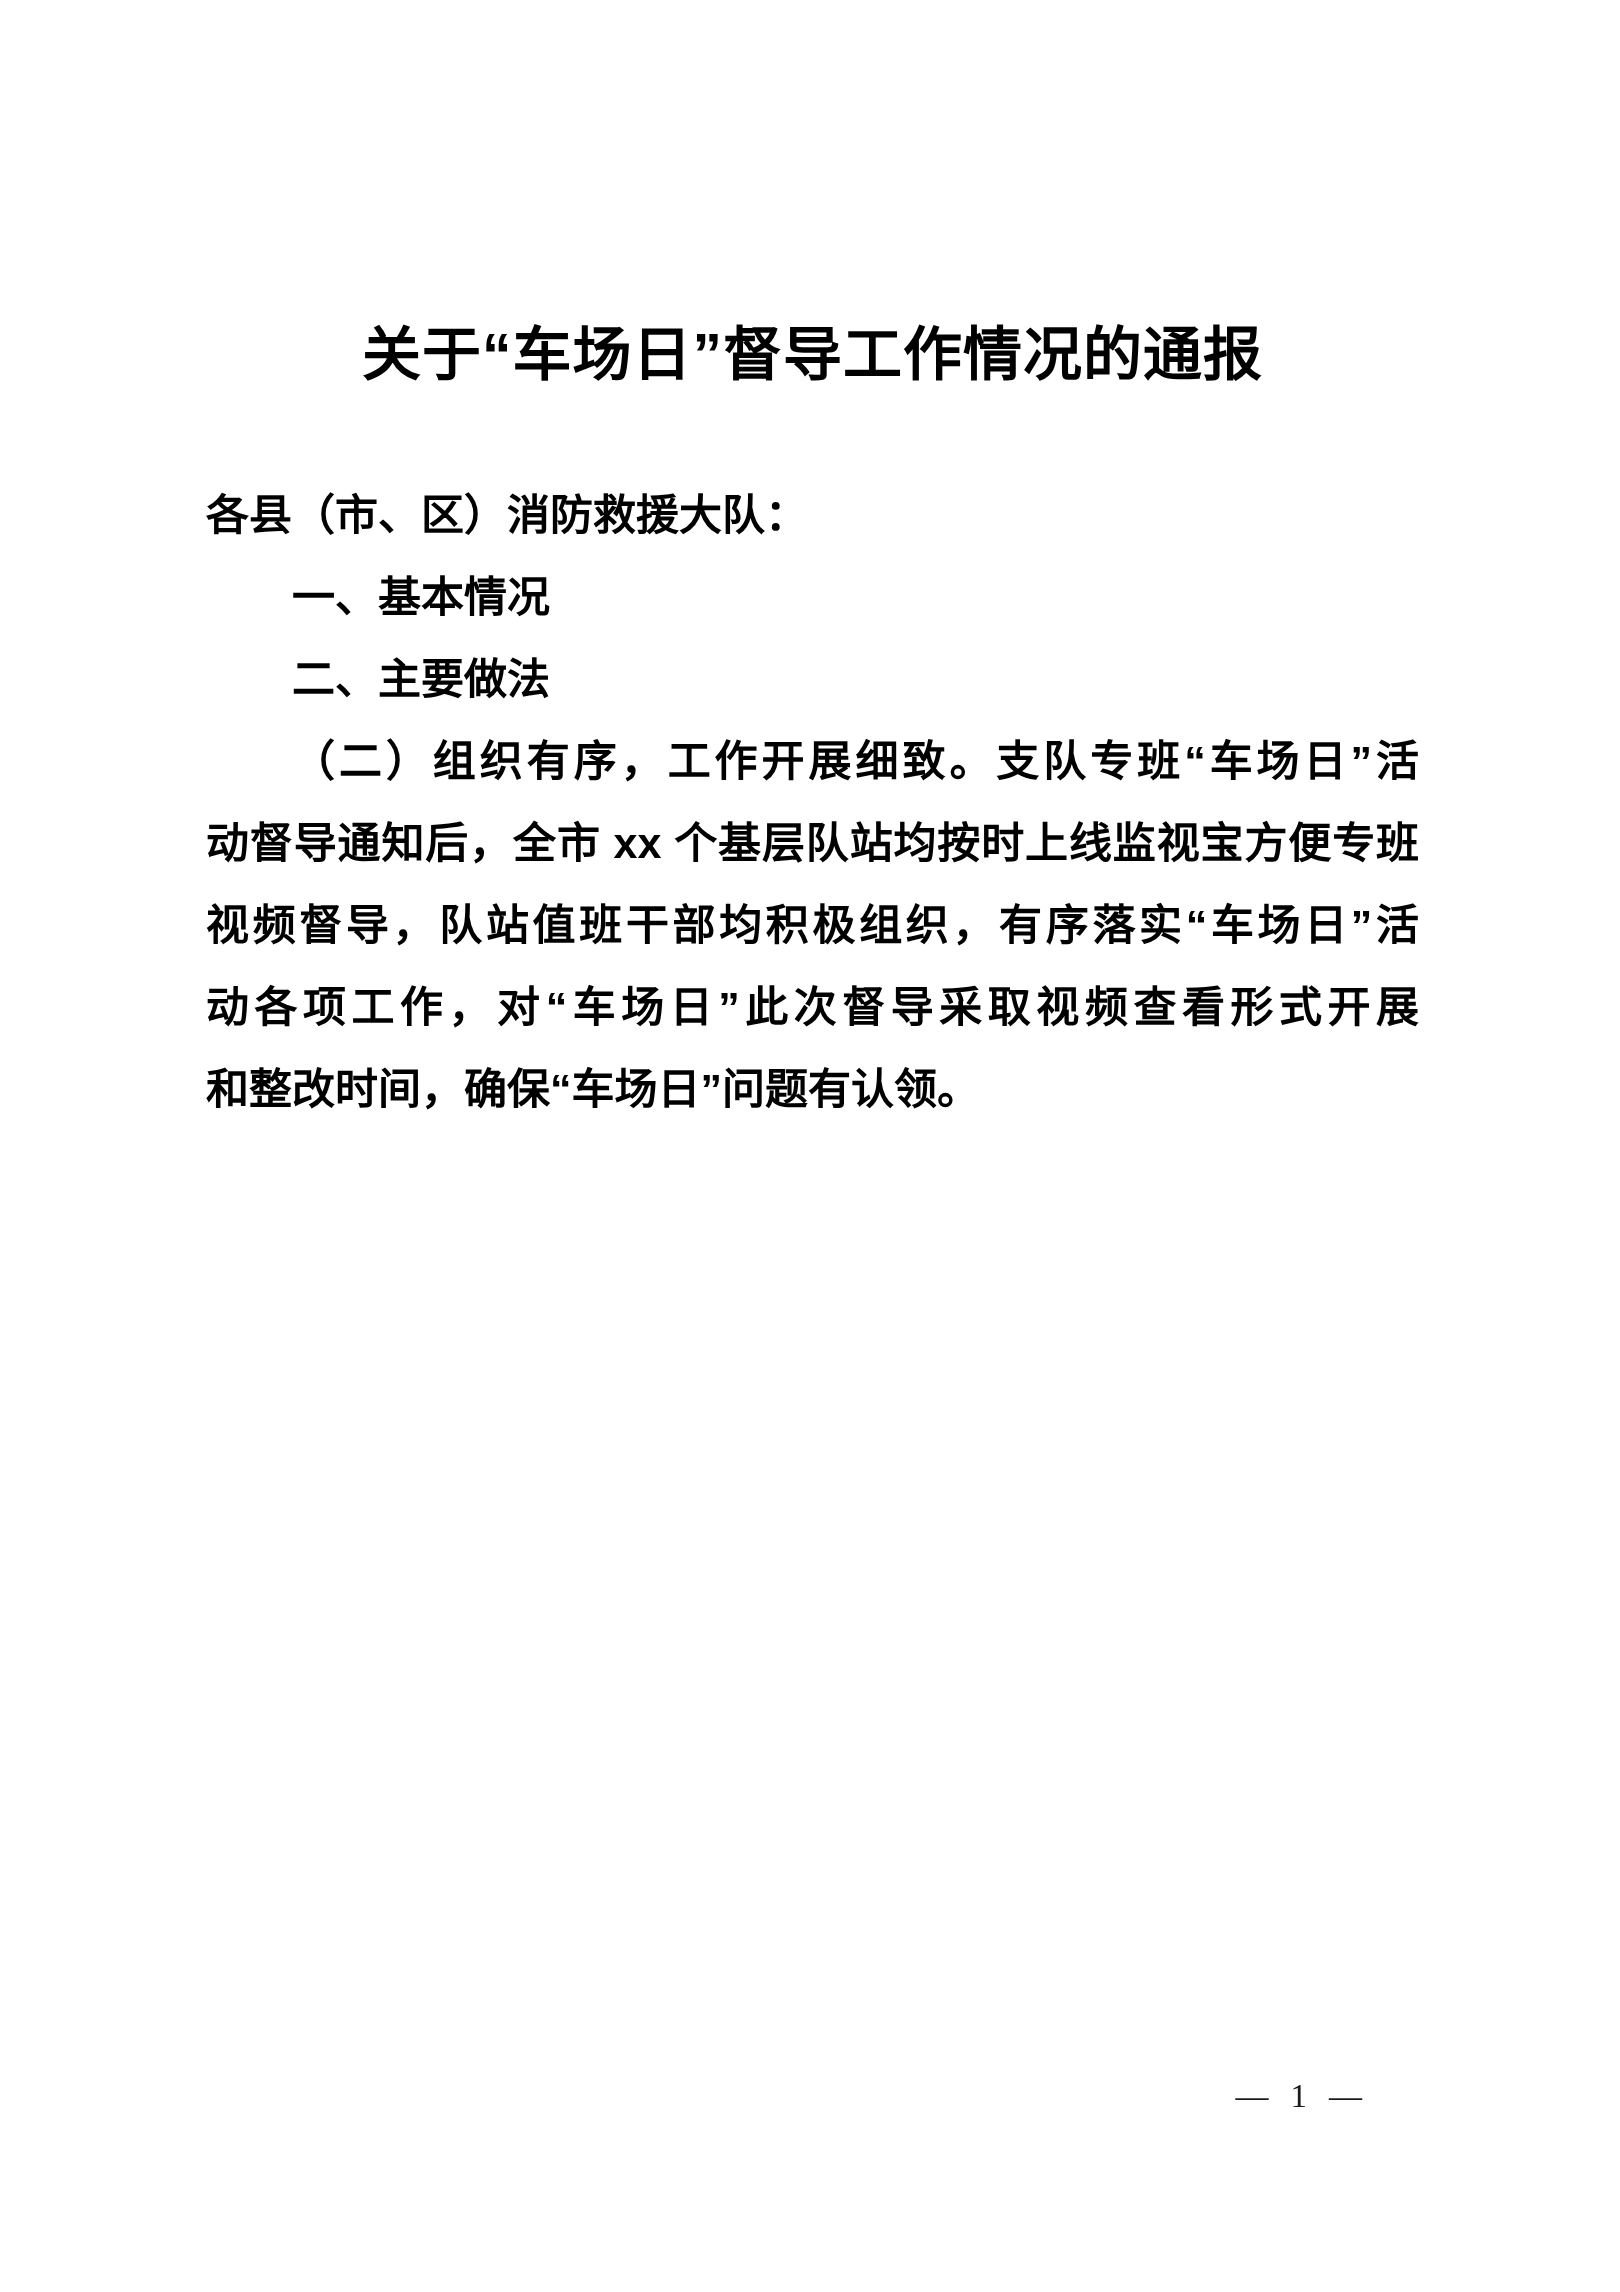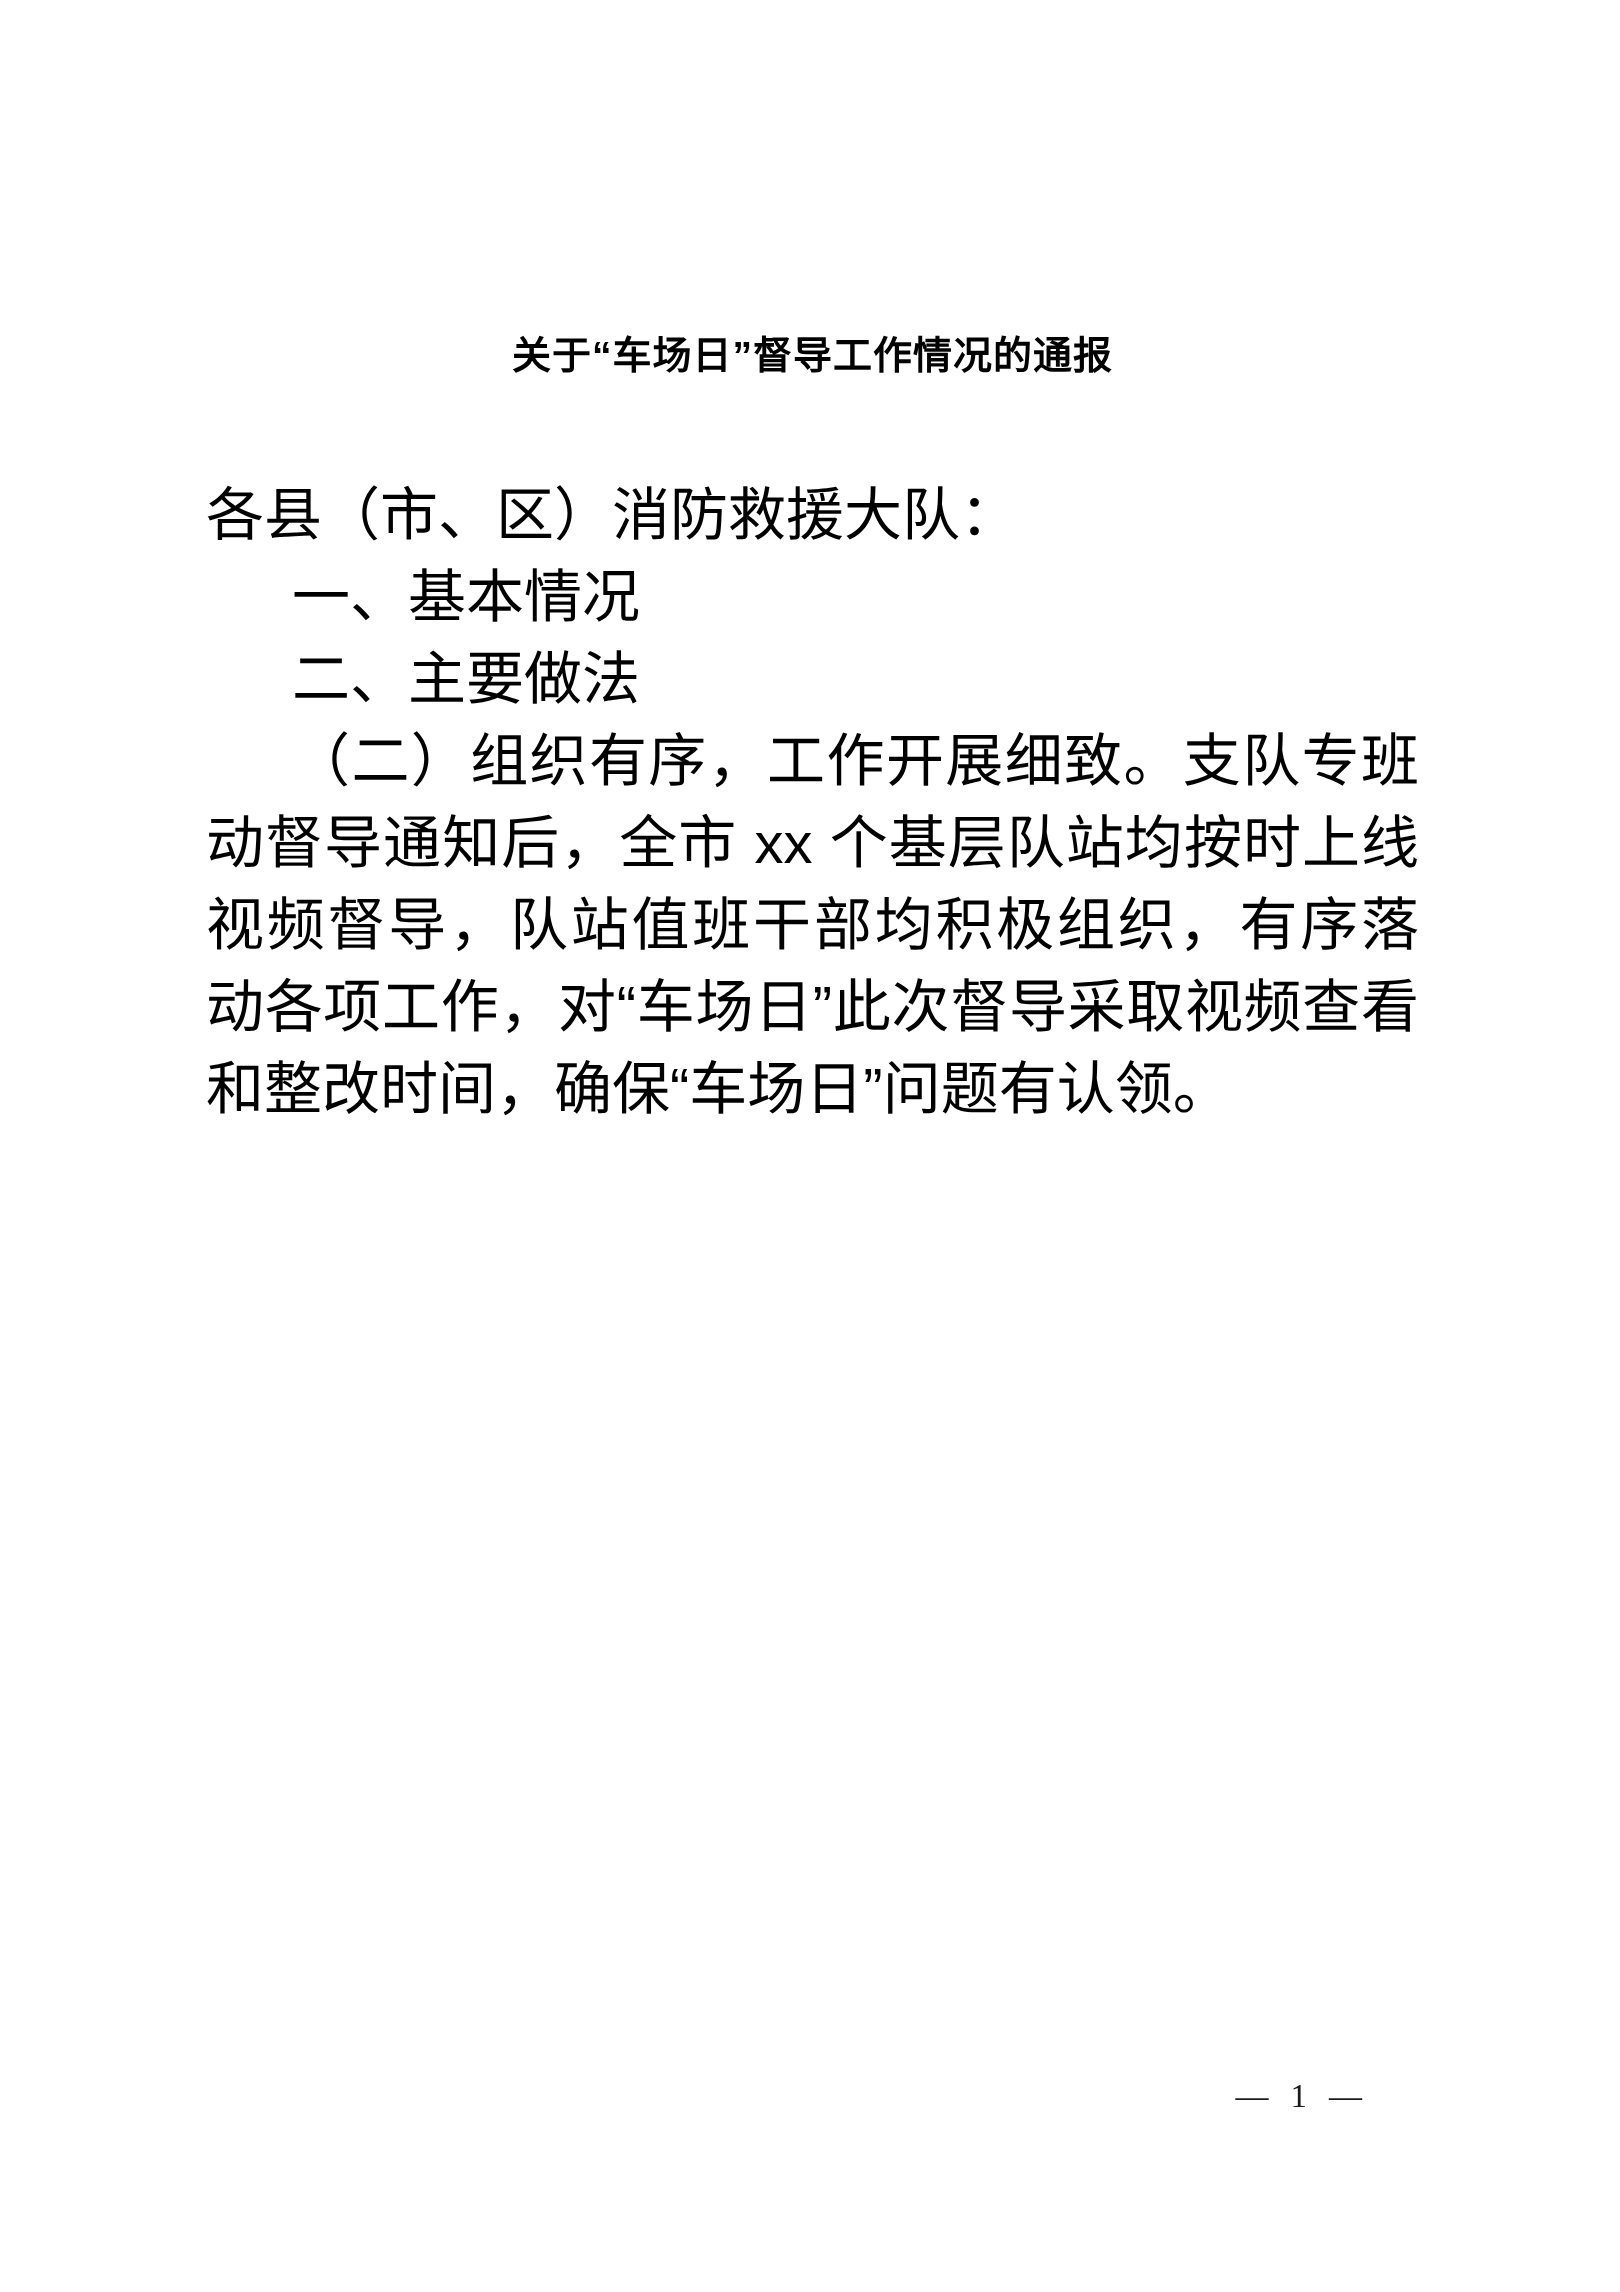--- a/index.html
+++ b/index.html
@@ -14,34 +14,34 @@
   }
   .content {
     position: absolute;
     left: 206px;
     top: 0;
     width: 1213px;
   }
   .title {
     margin: 0;
     padding-top: 320px;
-    font-size: 39px;
+    font-size: 59px;
     line-height: 71px;
     font-weight: 700;
     text-align: center;
     letter-spacing: 1px;
     white-space: nowrap;
   }
   .body-text { margin-top: 83px; }
   .line {
     margin: 0;
-    font-size: 58px;
+    font-size: 43px;
     line-height: 82px;
     height: 82px;
-    font-weight: 400;
+    font-weight: 700;
     text-align: justify;
     text-align-last: justify;
     overflow: hidden;
   }
   .line.indent { padding-left: 86px; }
   .line.flush { text-align: left; text-align-last: left; }
   .footer {
     position: absolute;
     top: 2076px;
     right: 258px;

